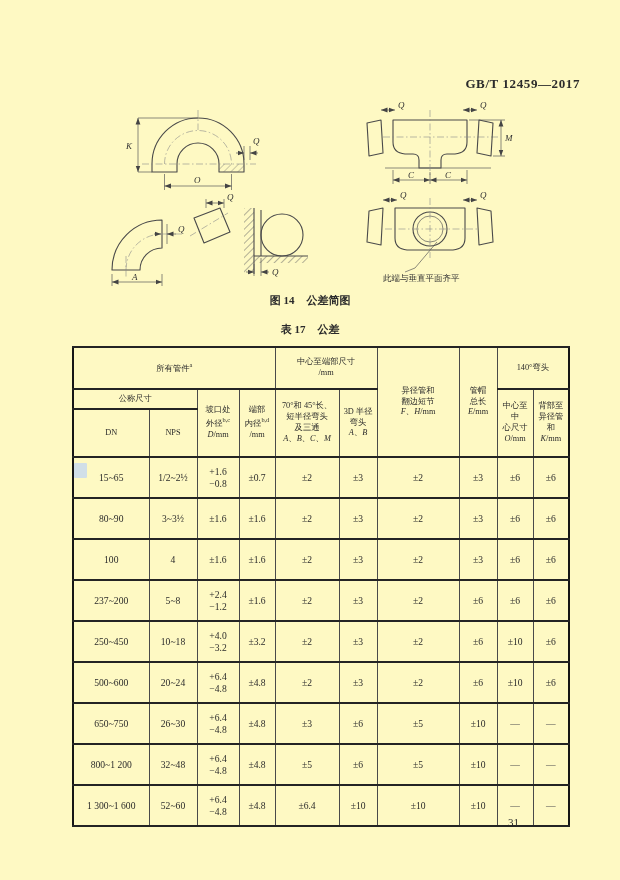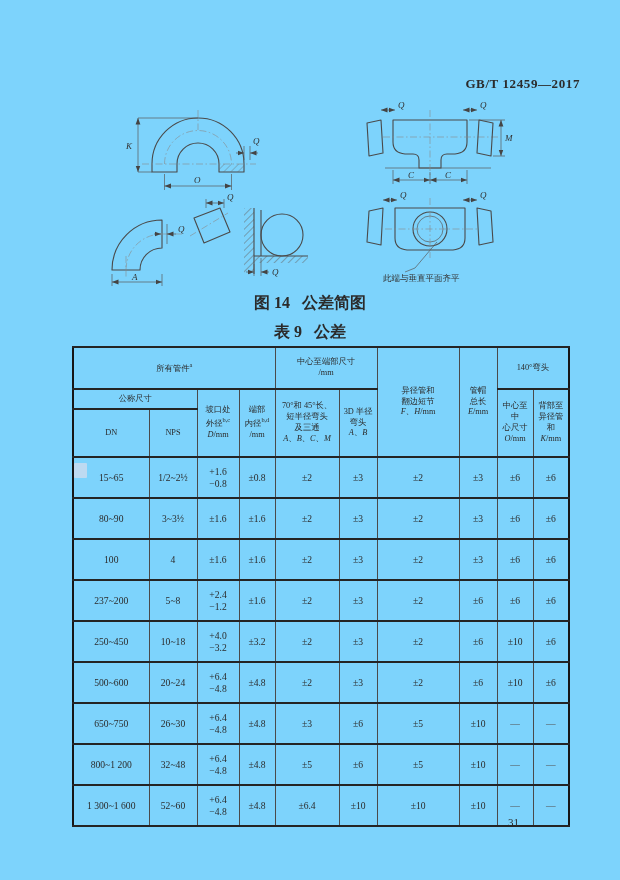--- a/index.html
+++ b/index.html
@@ -1,19 +1,19 @@
 <!DOCTYPE html>
 <html><head>
 <meta charset="utf-8">
 <style>
   html,body{margin:0;padding:0;background:#e8e8e8;}
-  .page{position:relative;width:620px;height:880px;background:#7dd3fc;overflow:hidden;
+  .page{position:relative;width:620px;height:880px;background:#fef9c3;overflow:hidden;
         font-family:"Liberation Serif","DejaVu Serif",serif;color:#2b2b2b;}
   .docnum{position:absolute;top:76px;right:40px;font-size:13px;font-weight:bold;letter-spacing:.6px;}
-  .caption{position:absolute;left:0;width:620px;text-align:center;font-weight:bold;font-size:16px;}
+  .caption{position:absolute;left:0;width:620px;text-align:center;font-weight:bold;font-size:11px;}
   #figcap{top:293px;}
   #tabcap{top:322px;}
   .capgap{margin-left:12px;}
   .fig{position:absolute;}
   .ln{stroke:#4a4a4a;fill:none;stroke-width:1.1;stroke-linejoin:round;}
   .thin{stroke:#5a5a5a;fill:none;stroke-width:.7;}
   .cl{stroke:#8a8a8a;fill:none;stroke-width:.6;stroke-dasharray:7 2.5 1.5 2.5;}
   .dim{font-size:9px;font-style:italic;fill:#333;font-family:"Liberation Serif","DejaVu Serif",serif;}
   .cn{font-size:8.5px;fill:#333;font-family:"Liberation Serif","DejaVu Serif",serif;}
   table.tol{position:absolute;left:72px;top:346px;width:496px;border-collapse:collapse;
@@ -131,21 +131,21 @@
     <text class="dim" x="125" y="102">Q</text>
     <path class="thin" d="M82,146 L60,172 L50,176"></path>
     <text class="cn" x="28" y="185">此端与垂直平面齐平</text>
   </svg>
 
   <div class="caption" id="figcap">
     <span>图 14</span><span class="capgap">公差简图</span>
   </div>
 
   <div class="caption" id="tabcap">
-    <span>表 9</span><span class="capgap">公差</span>
+    <span>表 17</span><span class="capgap">公差</span>
   </div>
 
   <table class="tol">
     <colgroup>
       <col style="width:76px">
         <col style="width:48px">
         <col style="width:42px">
         <col style="width:36px">
       <col style="width:64px">
         <col style="width:38px">
@@ -213,21 +213,21 @@
       </tr>
     </thead>
     <tbody id="tbody">
         <tr>
           <td>15~65</td>
           <td>1/2~2½</td>
           <td>
             <div>+1.6</div>
             <div>−0.8</div>
           </td>
-          <td>±0.8</td>
+          <td>±0.7</td>
           <td>±2</td>
           <td>±3</td>
           <td>±2</td>
           <td>±3</td>
           <td>±6</td>
           <td>±6</td>
         </tr>
         <tr>
           <td>80~90</td>
           <td>3~3½</td>

